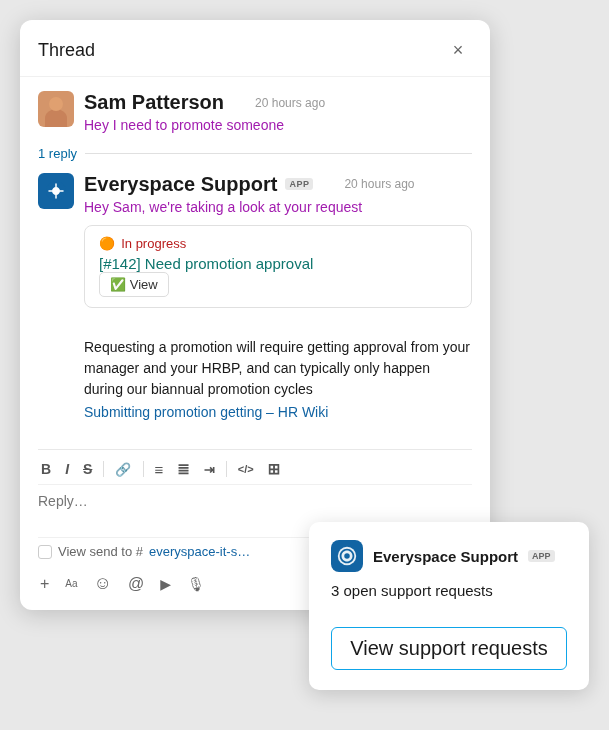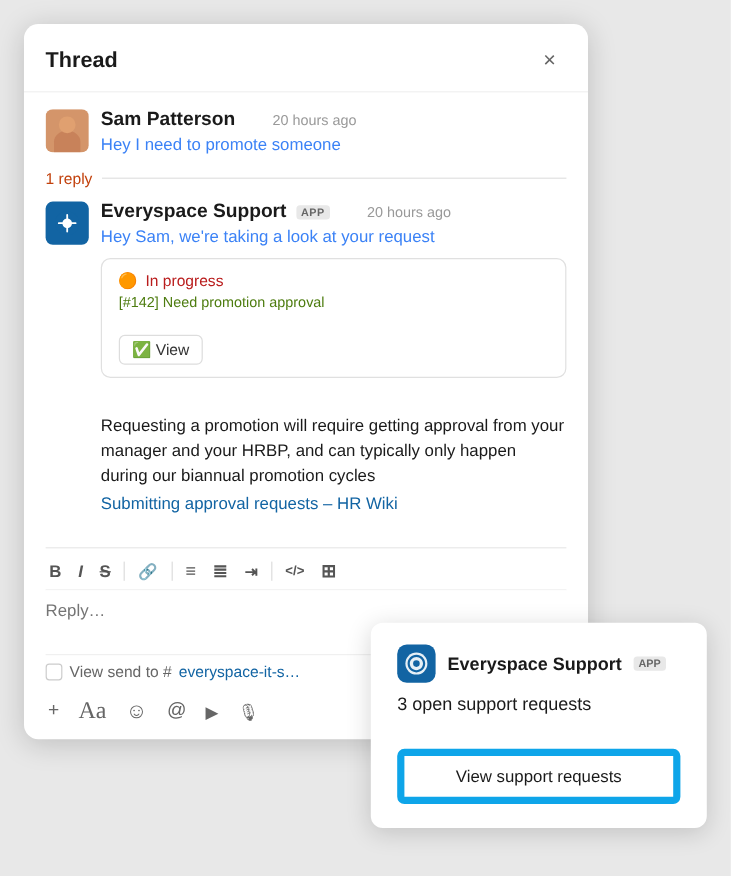--- a/index.html
+++ b/index.html
@@ -30,21 +30,21 @@
     .thread-header {
       display: flex;
       align-items: center;
       justify-content: space-between;
       padding: 16px 18px 12px 18px;
       border-bottom: 1px solid #f0f0f0;
     }
 
     .thread-title {
       font-size: 18px;
-      font-weight: 700;
+      font-weight: 400;
       color: #1a1a1a;
     }
 
     .close-btn {
       width: 28px;
       height: 28px;
       border-radius: 50%;
       border: none;
       background: none;
       cursor: pointer;
@@ -120,21 +120,21 @@
 
     .message-meta {
       display: flex;
       align-items: center;
       gap: 8px;
       margin-bottom: 2px;
     }
 
     .sender-name {
       font-weight: 700;
-      font-size: 16px;
+      font-size: 20px;
       color: #1a1a1a;
     }
 
     .app-badge {
       background: #e8e8e8;
       color: #666;
       font-size: 9px;
       font-weight: 700;
       padding: 1px 4px;
       border-radius: 3px;
@@ -142,36 +142,36 @@
     }
 
     .timestamp {
       color: #999;
       font-size: 12px;
       margin-left: 23px;
     }
 
     .message-text {
       font-size: 14px;
-      color: #3b82f6;
+      color: #a21caf;
       line-height: 1.4;
     }
 
     .divider-line {
       flex: 1;
       height: 1px;
       background: #e0e0e0;
     }
 
     .reply-count-row {
       display: flex;
       align-items: center;
       padding: 4px 18px 4px 18px;
       font-size: 13px;
-      color: #c2410c;
+      color: #0369a1;
       font-weight: 500;
       gap: 8px;
     }
 
     .everyspace-message-area {
       padding: 8px 18px;
     }
 
     .ticket-card {
       border: 1px solid #e0e0e0;
@@ -187,26 +187,26 @@
       gap: 6px;
       margin-bottom: 4px;
     }
 
     .status-text {
       font-size: 13px;
       color: #b91c1c;
     }
 
     .ticket-link {
-      color: #4d7c0f;
-      font-size: 12px;
+      color: #0f766e;
+      font-size: 15px;
       font-weight: 500;
       text-decoration: none;
       display: block;
-      margin-bottom: 20px;
+      margin-bottom: 0;
     }
 
     .close-ticket-btn {
       display: inline-flex;
       align-items: center;
       gap: 5px;
       border: 1px solid #ddd;
       border-radius: 5px;
       padding: 4px 10px;
       font-size: 13px;
@@ -365,25 +365,25 @@
 
     .popup-count {
       font-size: 15px;
       color: #1a1a1a;
       margin-bottom: 28px;
     }
 
     .popup-btn {
       display: block;
       width: 100%;
-      border: 6px solid #0ea5e9;
+      border: 1px solid #0ea5e9;
       border-radius: 6px;
       padding: 9px 0;
       text-align: center;
-      font-size: 14px;
+      font-size: 20px;
       font-weight: 500;
       color: #1a1a1a;
       background: #fff;
       cursor: pointer;
     }
 
     
     .slack-icon {
       width: 24px;
       height: 24px;
@@ -442,21 +442,21 @@
             <span class="status-text">In progress</span>
           </div>
           <a class="ticket-link" href="#">[#142] Need promotion approval</a>
           <button class="close-ticket-btn">✅ View</button>
         </div>
 
         <div class="doc-section">
           <br>
           <span>Requesting a promotion will require getting approval from your manager and your HRBP, and can typically only happen during our biannual promotion cycles</span>
           <br>
-          <a class="doc-link" href="#">Submitting approval requests – HR Wiki</a>
+          <a class="doc-link" href="#">Submitting promotion getting – HR Wiki</a>
         </div>
       </div>
     </div>
   </div>
 
   <div class="reply-box">
     
     <div class="toolbar">
       <button class="toolbar-btn" style="font-weight:bold;">B</button>
       <button class="toolbar-btn" style="font-style:italic;">I</button>
@@ -478,21 +478,21 @@
     
     <div class="send-to-row">
       <div class="checkbox"></div>
       <span class="send-to-text">View send to #</span>
       <span class="channel-ref">everyspace-it-s…</span>
     </div>
 
     
     <div class="bottom-toolbar">
       <button class="bottom-btn">+</button>
-      <button class="bottom-btn" style="font-size:20px;font-family:Liberation Serif, serif;">Aa</button>
+      <button class="bottom-btn" style="font-size:10px;">Aa</button>
       <button class="bottom-btn" style="font-size:18px;">☺</button>
       <button class="bottom-btn">@</button>
       <button class="bottom-btn" style="font-size:14px;">▶</button>
       <button class="bottom-btn" style="font-size:14px;">🎙</button>
     </div>
   </div>
 
 </div>
 
 <div class="popup-card">

